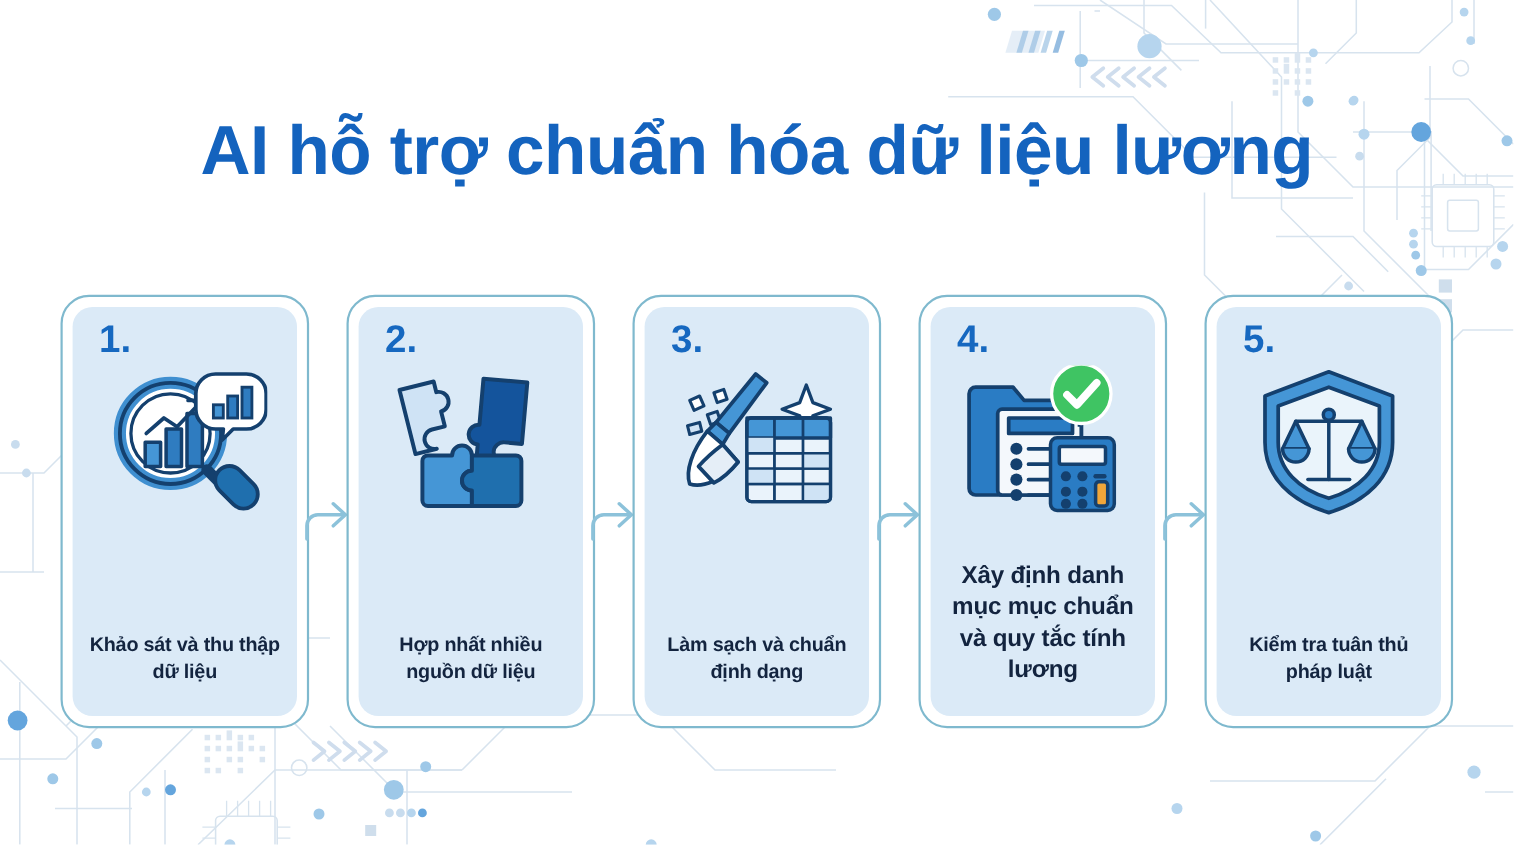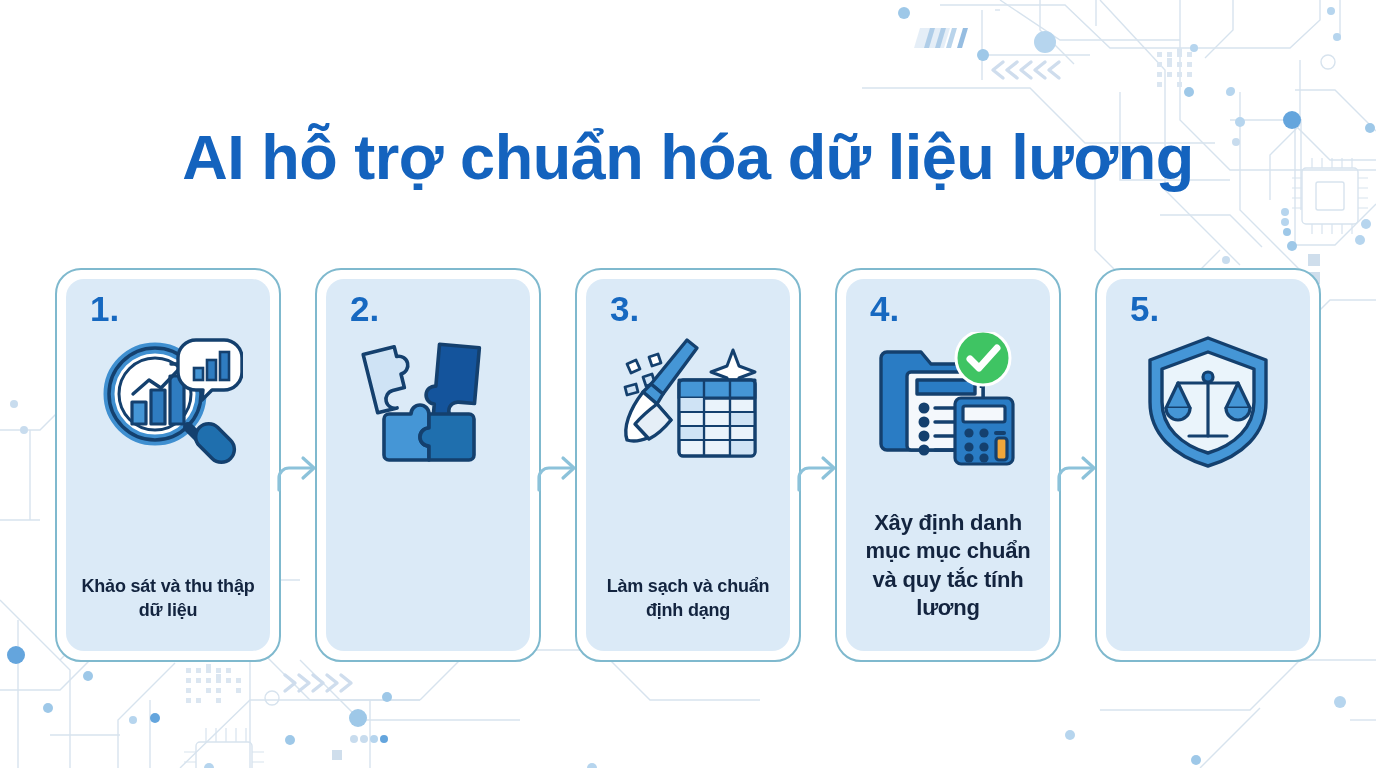--- a/index.html
+++ b/index.html
@@ -16,21 +16,21 @@
   }
   
   #bg-art {
     position: absolute; inset: 0;
     width: 1376px; height: 768px;
     pointer-events: none;
   }
   
   #title {
     position: absolute;
-    left: 0; top: 124px;
+    left: 0; top: 104px;
     width: 1376px;
     text-align: center;
     font-size: 63px;
     font-weight: bold;
     letter-spacing: -0.5px;
     color: #1463be;
     line-height: 1.05;
     white-space: nowrap;
   }
   
@@ -350,20 +350,21 @@
               <g transform="rotate(5 105 42)">
                 <path d="M84 14 h40 v56 h-16 a9 9 0 0 0 -9 9 a9 9 0 0 0 9 9 h-24 v-14 a9 9 0 0 1 -9 -9 a9 9 0 0 1 9 -9 z" fill="#14549c"></path>
               </g>
 
               <path d="M36 82 h22 a9 9 0 0 1 9 -9 a9 9 0 0 1 9 9 h0 v14 a9 9 0 0 0 -9 9 a9 9 0 0 0 9 9 v14 h-40 a5 5 0 0 1 -5 -5 v-36 a5 5 0 0 1 5 -5 z" fill="#4596d6"></path>
 
               <path d="M76 82 h40 a5 5 0 0 1 5 5 v36 a5 5 0 0 1 -5 5 h-40 v-14 a9 9 0 0 1 -9 -9 a9 9 0 0 1 9 -9 z" fill="#1f6fae"></path>
             </g>
           </svg>
         </div>
+        <div class="card-label">Hợp nhất nhiều nguồn dữ liệu</div>
       </div>
     </div>
 
     <div class="connector">
       <svg width="44" height="44" viewBox="0 0 44 44">
         <g fill="none" stroke="#8cc2da" stroke-width="3.2" stroke-linecap="round" stroke-linejoin="round">
           <path d="M3 40 L3 28 a10 10 0 0 1 10 -10 L36 18"></path>
           <path d="M27 8 L38 18 L27 28"></path>
         </g>
       </svg>
@@ -500,17 +501,18 @@
               <path d="M45 51 L105 51"></path>
               <circle cx="75" cy="45" r="5" fill="#2a7cc4"></circle>
               <path d="M56 104 h38"></path>
               <path d="M45 51 L33 76 h24 z" fill="#4596d6"></path>
               <path d="M105 51 L93 76 h24 z" fill="#4596d6"></path>
               <path d="M33 76 a12 12 0 0 0 24 0" fill="#4596d6"></path>
               <path d="M93 76 a12 12 0 0 0 24 0" fill="#4596d6"></path>
             </g>
           </svg>
         </div>
+        <div class="card-label">Kiểm tra tuân thủ pháp luật</div>
       </div>
     </div>
 
   </div>
 </div>
 
 </body></html>

